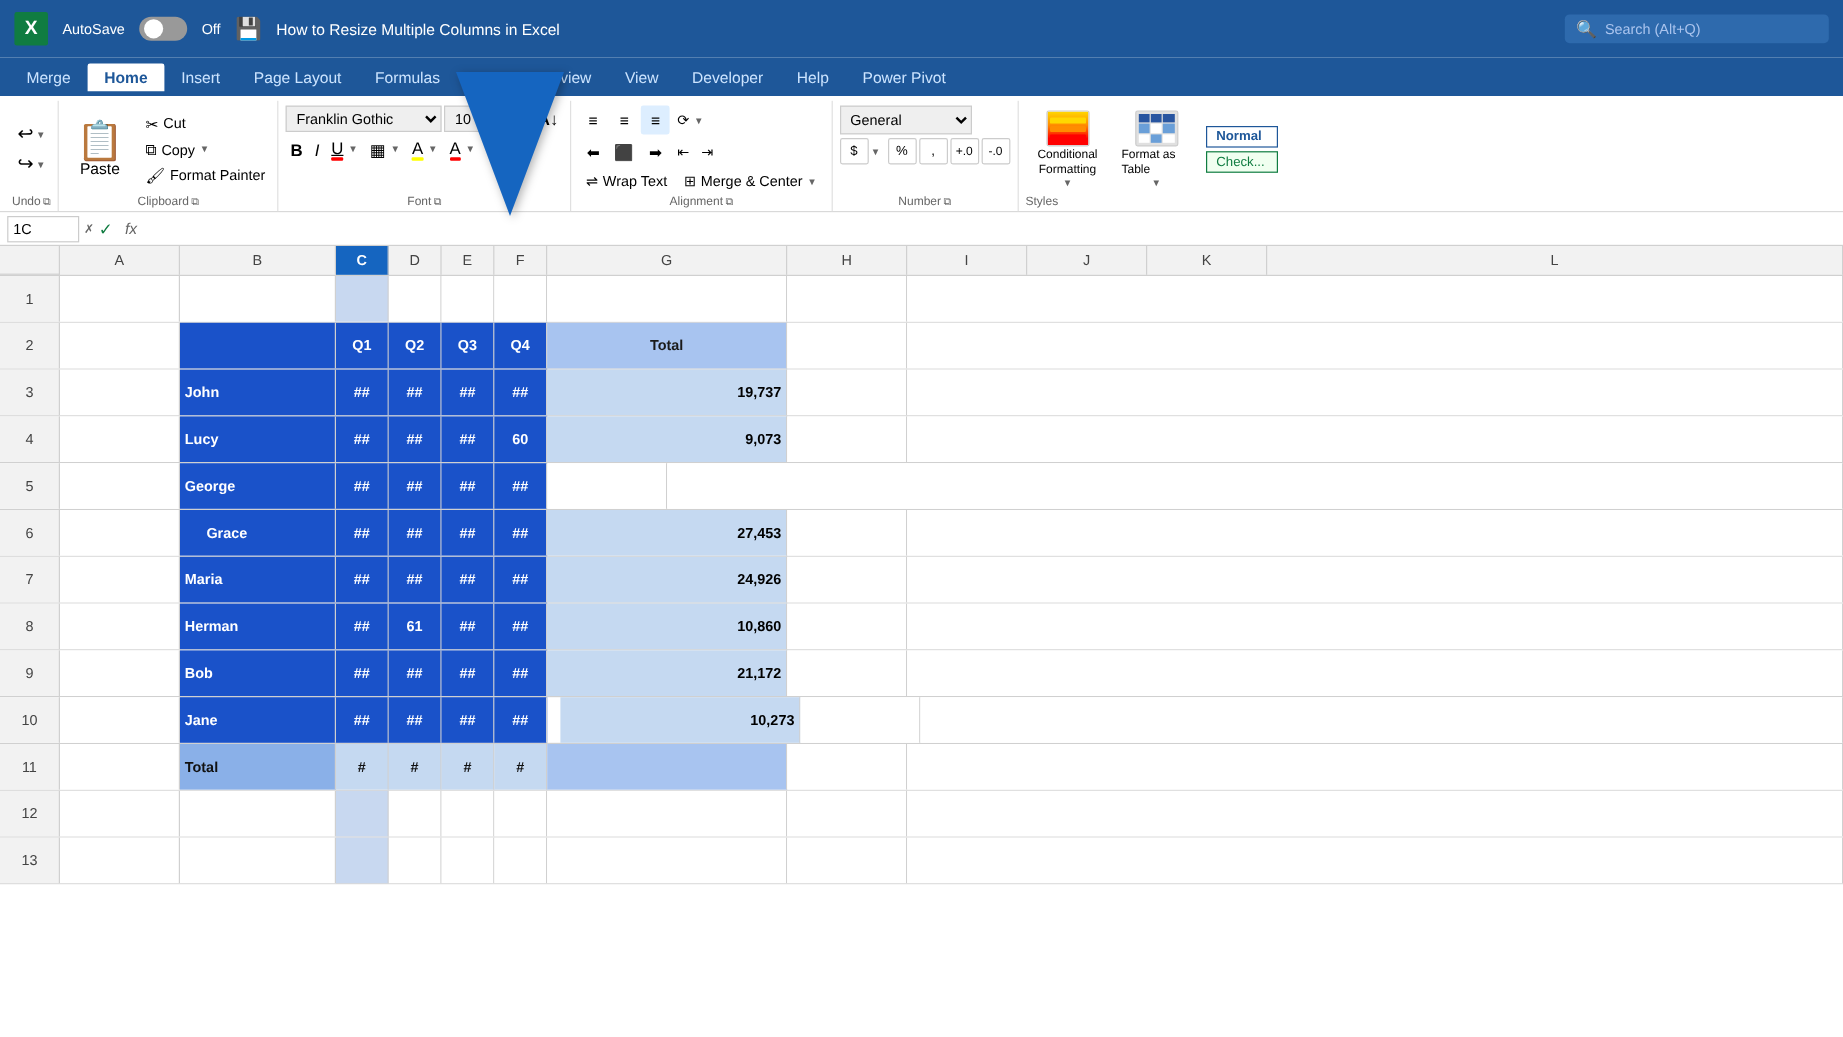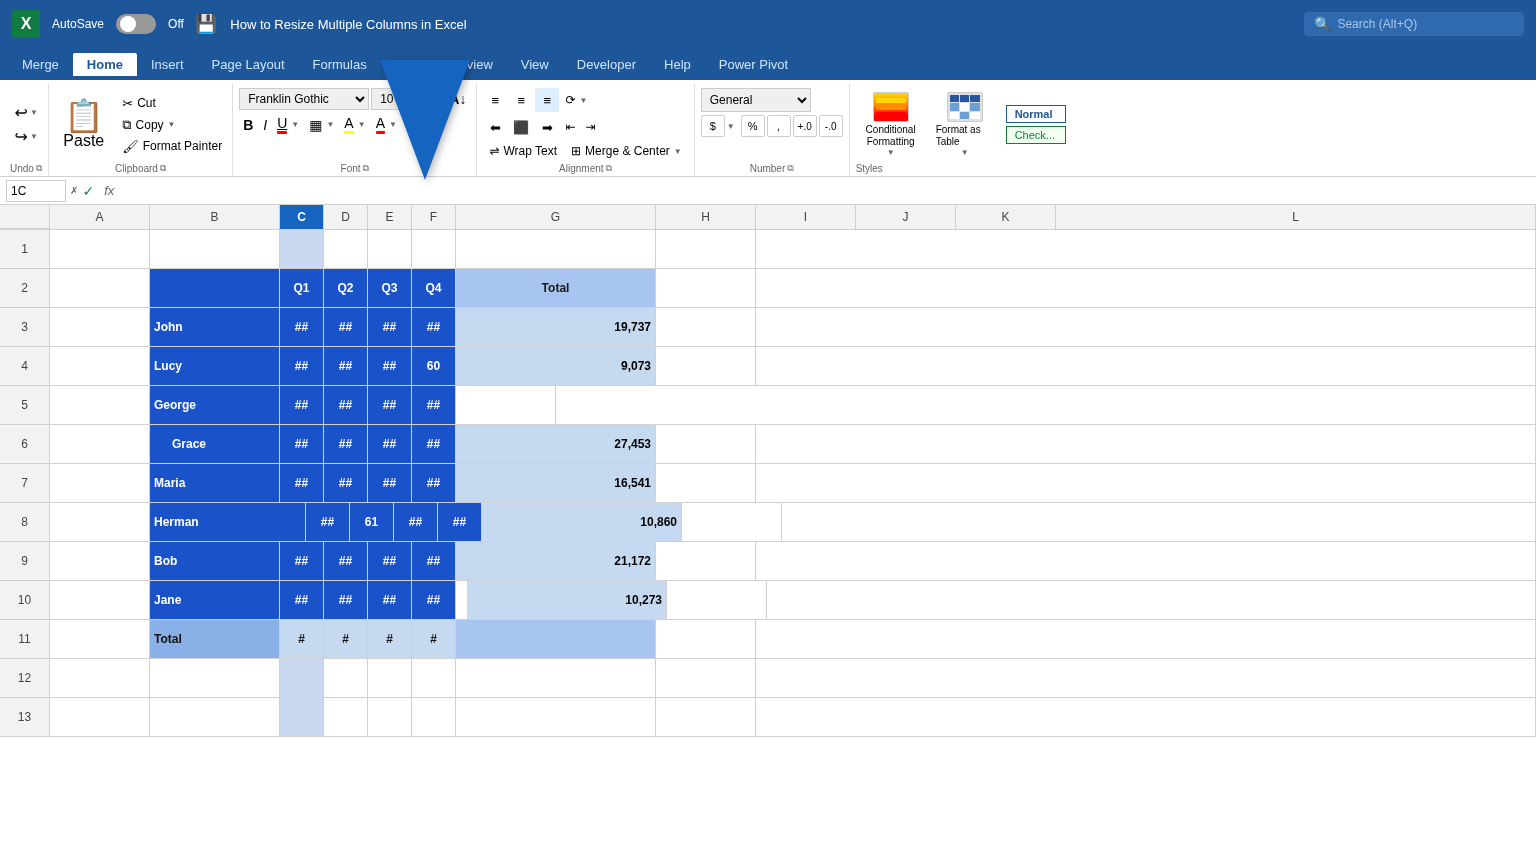--- a/index.html
+++ b/index.html
@@ -195,21 +195,21 @@
       <div class="ribbon-group-label">
         <span>Undo</span>
         <span class="expand-icon">⧉</span>
       </div>
     </div>
 
     <div class="ribbon-group">
       <div class="ribbon-controls">
         <div class="paste-btn">
           <span class="paste-icon">📋</span>
-          <span style="font-size:16px;">Paste</span>
+          <span style="font-size:13px;">Paste</span>
         </div>
         <div class="ribbon-column" style="gap:2px; margin-left:4px;">
           <div class="btn">
             <span style="font-size:13px;">✂</span>
             <span>Cut</span>
           </div>
           <div class="btn">
             <span style="font-size:13px;">⧉</span>
             <span>Copy</span>
             <span class="dropdown-arrow">▼</span>
@@ -500,29 +500,29 @@
       </div>
 
       <div class="grid-row">
         <div class="row-header">7</div>
         <div class="cell cell-empty" style="width:100px;"></div>
         <div class="cell cell-name" style="width:130px;">Maria</div>
         <div class="cell cell-hash" style="width:44px;">##</div>
         <div class="cell cell-hash" style="width:44px;">##</div>
         <div class="cell cell-hash" style="width:44px;">##</div>
         <div class="cell cell-hash" style="width:44px;">##</div>
-        <div class="cell cell-value" style="width:200px;">16,541</div>
+        <div class="cell cell-value" style="width:200px;">24,926</div>
         <div class="cell cell-empty" style="width:100px;"></div>
         <div class="cell cell-empty" style="flex:1;"></div>
       </div>
 
       <div class="grid-row">
         <div class="row-header">8</div>
         <div class="cell cell-empty" style="width:100px;"></div>
-        <div class="cell cell-name" style="width:156px;">Herman</div>
+        <div class="cell cell-name" style="width:130px;">Herman</div>
         <div class="cell cell-hash" style="width:44px;">##</div>
         <div class="cell cell-q" style="width:44px;">61</div>
         <div class="cell cell-hash" style="width:44px;">##</div>
         <div class="cell cell-hash" style="width:44px;">##</div>
         <div class="cell cell-value" style="width:200px;">10,860</div>
         <div class="cell cell-empty" style="width:100px;"></div>
         <div class="cell cell-empty" style="flex:1;"></div>
       </div>
 
       <div class="grid-row">

